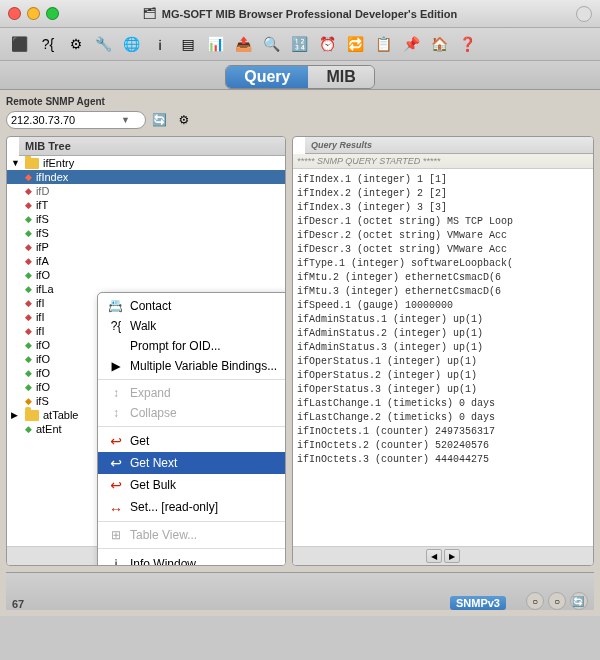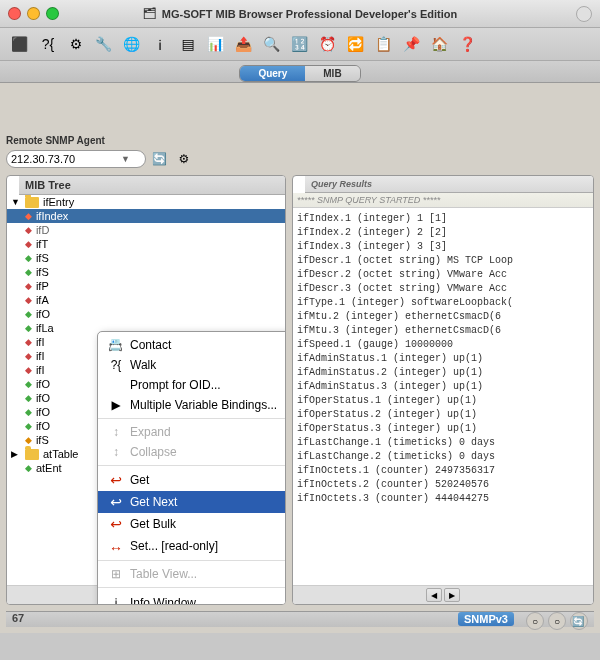--- a/index.html
+++ b/index.html
@@ -80,21 +80,21 @@
       border-bottom: 1px solid #999;
     }
     .tab-group {
       display: flex;
       border-radius: 6px;
       overflow: hidden;
       border: 1px solid #888;
     }
     .tab {
       padding: 2px 18px;
-      font-size: 10px;
+      font-size: 16px;
       font-weight: bold;
       cursor: pointer;
       background: linear-gradient(to bottom, #e0e0e0, #cccccc);
       color: #333;
     }
     .tab.active {
       background: linear-gradient(to bottom, #5b9bd5, #3a7abf);
       color: white;
     }
 
@@ -114,21 +114,20 @@
       align-items: flex-start;
     }
     .agent-section, .split-section {
       background: #d4d0c8;
     }
     .section-label {
       font-size: 10px;
       color: #333;
       margin-bottom: 3px;
       font-weight: bold;
-      margin-top: 46px;
     }
     .agent-section { flex: 1; }
     .agent-row {
       display: flex;
       gap: 4px;
       align-items: center;
     }
     .agent-input {
       display: flex;
       align-items: center;
@@ -308,25 +307,25 @@
       align-items: center;
       justify-content: center;
       font-size: 8px;
       cursor: pointer;
     }
 
     
     .status-bar {
       background: linear-gradient(to bottom, #d0d0d0, #c0c0c0);
       border-top: 1px solid #999;
-      height: 16px;
-      display: flex;
-      align-items: flex-start;
+      height: 38px;
+      display: flex;
+      align-items: flex-end;
       padding: 0 6px;
-      gap: 12px;
+      gap: 20px;
       font-size: 11px;
     }
     .status-number {
       color: #444;
       font-weight: bold;
     }
     .status-badge {
       background: linear-gradient(to bottom, #5b9bd5, #3a7abf);
       color: white;
       border-radius: 3px;

